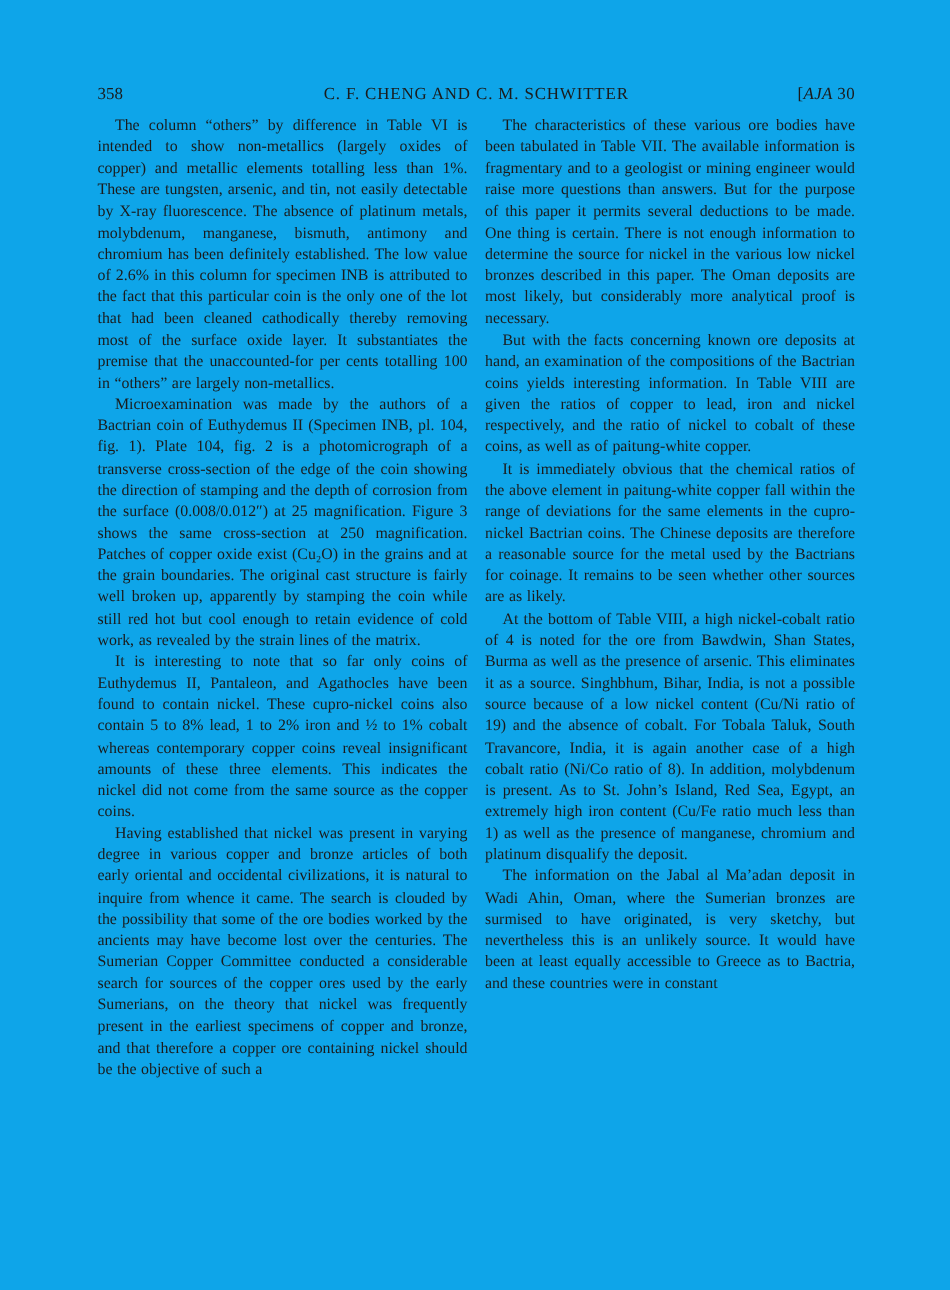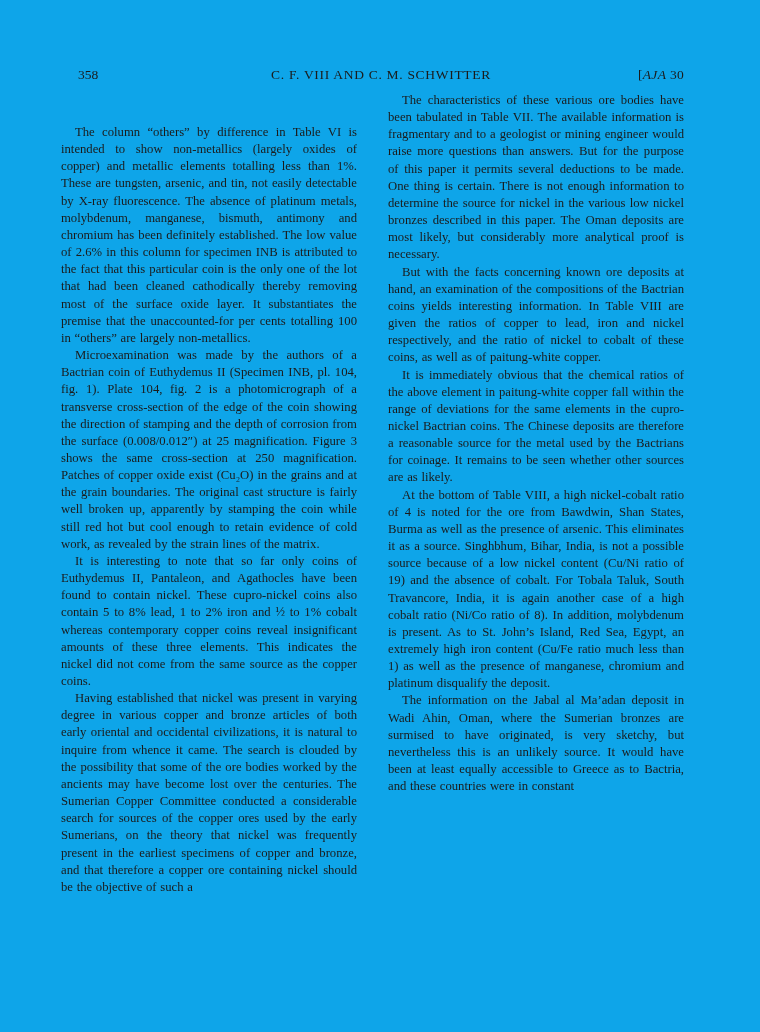--- a/index.html
+++ b/index.html
@@ -46,21 +46,21 @@
   }
   .col {
     position: absolute;
     top: 92px;
     width: 296px;
     text-align: justify;
     font-size: 12.7px;
     line-height: 17.15px;
     word-spacing: 0.04em;
   }
-  .col-left  { left: 61px; margin-top: 32px; }
+  .col-left  { left: 78px; }
   .col-right { left: 388px; }
   .col p {
     margin: 0;
     padding: 0;
   }
   .col p.indent { text-indent: 14px; }
   .section-heading {
     font-style: italic;
     font-weight: normal;
     font-size: 13.2px;
@@ -69,21 +69,21 @@
     letter-spacing: 0.2px;
   }
 </style>
 </head>
 <body>
 
 <div class="page">
 
   <div class="page-header">
     <span class="page-number">358</span>
-    <span class="running-title">C. F. VIII AND C. M. SCHWITTER</span>
+    <span class="running-title">C. F. CHENG AND C. M. SCHWITTER</span>
     <span class="journal-ref"><span>[</span><span class="journal-abbrev">AJA</span>&nbsp;<span>30</span></span>
   </div>
 
   <div class="col col-left">
     <p class="indent">The column “others” by difference in Table VI is intended to show non-metallics (largely oxides of copper) and metallic elements totalling less than 1%. These are tungsten, arsenic, and tin, not easily detectable by X-ray fluorescence. The absence of platinum metals, molybdenum, manganese, bismuth, antimony and chromium has been definitely established. The low value of 2.6% in this column for specimen INB is attributed to the fact that this particular coin is the only one of the lot that had been cleaned cathodically thereby removing most of the surface oxide layer. It substantiates the premise that the unaccounted-for per cents totalling 100 in “others” are largely non-metallics.</p>
     <p class="indent">Microexamination was made by the authors of a Bactrian coin of Euthydemus II (Specimen INB, pl. 104, fig. 1). Plate 104, fig. 2 is a photomicrograph of a transverse cross-section of the edge of the coin showing the direction of stamping and the depth of corrosion from the surface (0.008/0.012″) at 25 magnification. Figure 3 shows the same cross-section at 250 magnification. Patches of copper oxide exist (Cu₂O) in the grains and at the grain boundaries. The original cast structure is fairly well broken up, apparently by stamping the coin while still red hot but cool enough to retain evidence of cold work, as revealed by the strain lines of the matrix.</p>
     <p class="indent">It is interesting to note that so far only coins of Euthydemus II, Pantaleon, and Agathocles have been found to contain nickel. These cupro-nickel coins also contain 5 to 8% lead, 1 to 2% iron and ½ to 1% cobalt whereas contemporary copper coins reveal insignificant amounts of these three elements. This indicates the nickel did not come from the same source as the copper coins.</p>
     <p class="indent">Having established that nickel was present in varying degree in various copper and bronze articles of both early oriental and occidental civilizations, it is natural to inquire from whence it came. The search is clouded by the possibility that some of the ore bodies worked by the ancients may have become lost over the centuries. The Sumerian Copper Committee conducted a considerable search for sources of the copper ores used by the early Sumerians, on the theory that nickel was frequently present in the earliest specimens of copper and bronze, and that therefore a copper ore containing nickel should be the objective of such a</p>
   </div>
 

